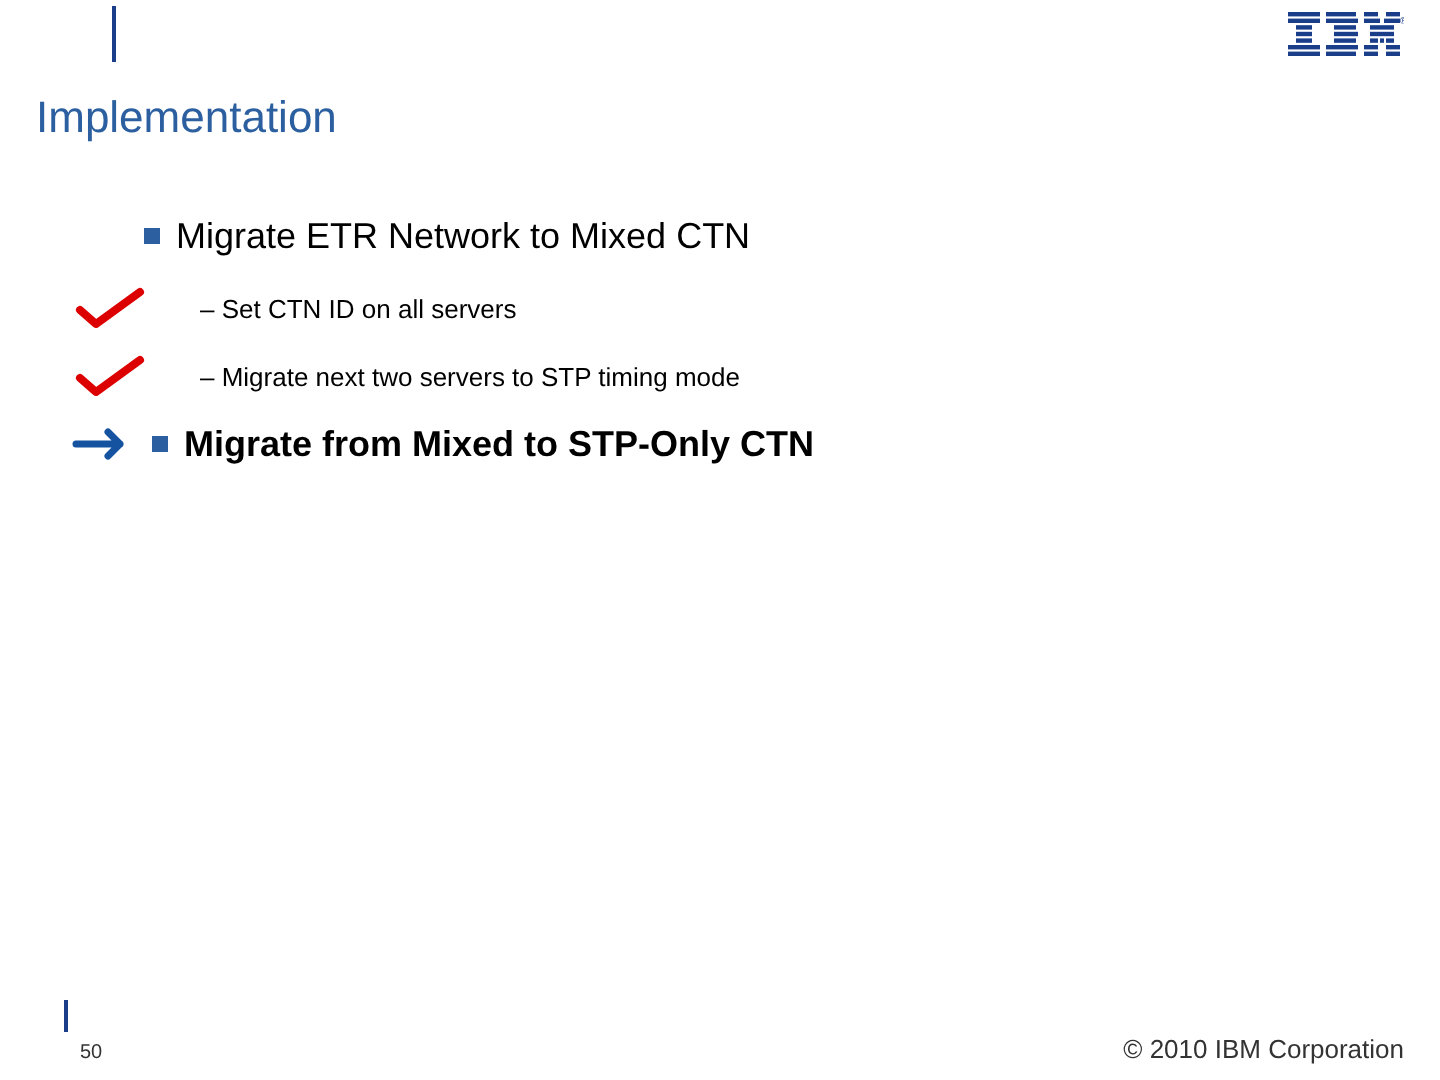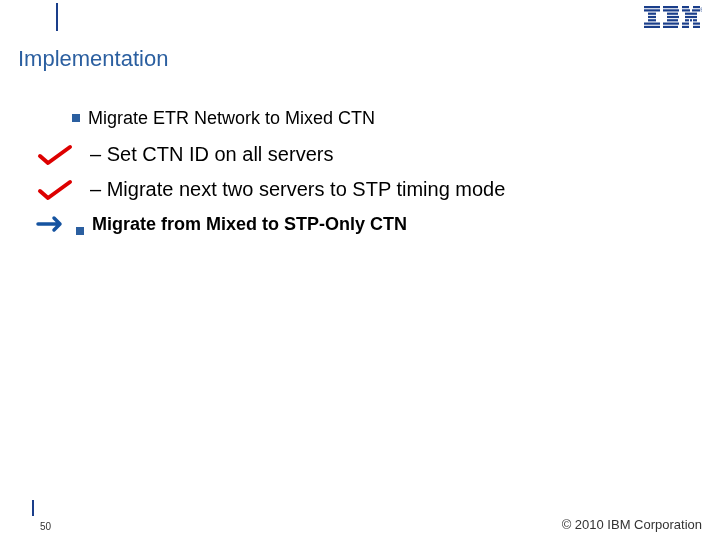--- a/index.html
+++ b/index.html
@@ -67,27 +67,27 @@
       display: flex;
       align-items: center;
       margin-bottom: 12px;
       margin-left: -36px;
     }
     .check-icon {
       flex-shrink: 0;
       margin-right: 6px;
     }
     .dash-text {
-      font-size: 20px;
+      font-size: 13px;
       color: #000;
-      margin-left: 10px;
+      margin-left: 20px;
     }
     .arrow-row {
       display: flex;
-      align-items: flex-end;
+      align-items: center;
       margin-bottom: 8px;
       margin-left: -36px;
     }
     .footer {
       position: absolute;
       bottom: 0; left: 0; right: 0;
       height: 40px;
     }
     .footer-line {
       position: absolute;

